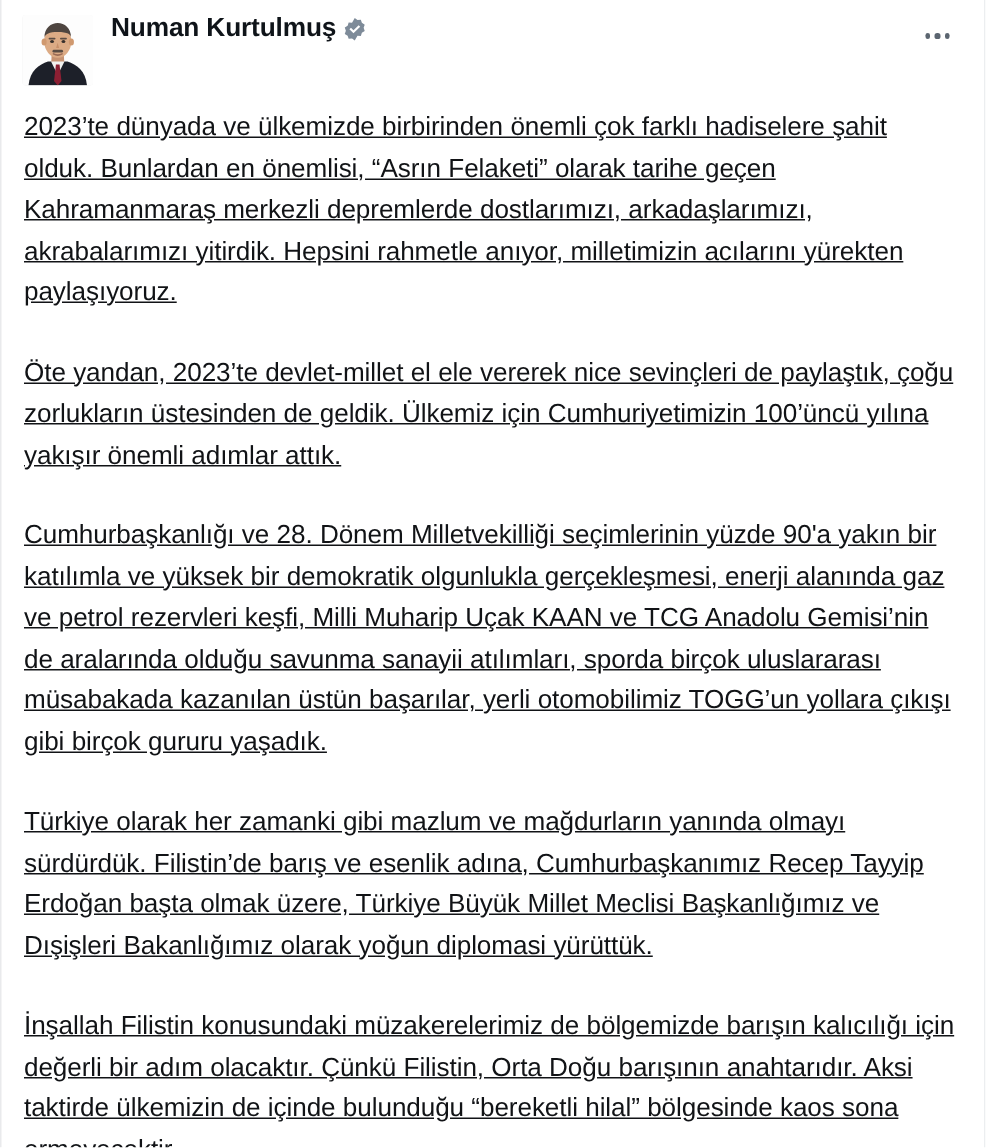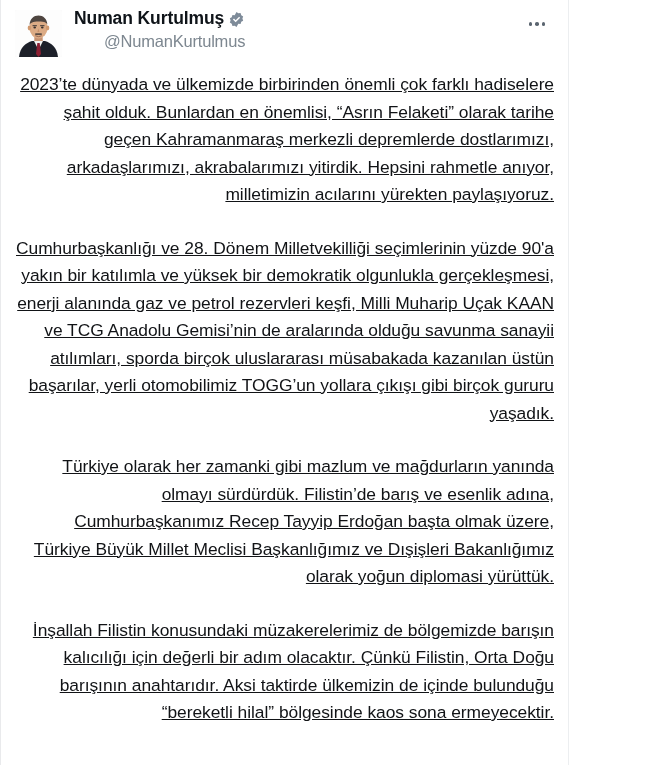--- a/index.html
+++ b/index.html
@@ -9,28 +9,27 @@
   }
   body {
     width: 657px;
     height: 765px;
     font-family: "Liberation Sans", sans-serif;
     -webkit-font-smoothing: antialiased;
   }
 
   .tweet-card {
     position: relative;
-    width: 569px;
+    width: 657px;
     height: 765px;
     background: #ffffff;
     box-sizing: border-box;
     border-left: 1px solid #e9eaec;
     border-right: 1px solid #eceef0;
     overflow: hidden;
-    text-align: right;
   }
 
   
   .tweet-header {
     display: flex;
     align-items: flex-start;
     padding: 10px 14px 0 14px;
     position: relative;
   }
 
@@ -163,30 +162,30 @@
     <div class="identity">
       <div class="display-name-row">
         <span class="display-name">Numan Kurtulmuş</span>
         <span class="verified-badge">
           <svg viewBox="0 0 22 22" xmlns="http://www.w3.org/2000/svg">
             <path fill="#7e8b99" d="M11 1.2l2.35 1.72 2.9-.22.9 2.77 2.47 1.54-.95 2.75.95 2.75-2.47 1.54-.9 2.77-2.9-.22L11 20.8l-2.35-1.72-2.9.22-.9-2.77L2.38 15l.95-2.75L2.38 9.5l2.47-1.54.9-2.77 2.9.22z"></path>
             <path fill="#ffffff" d="M9.9 14.55L6.4 11.1l1.35-1.35 2.15 2.1 4.45-4.4 1.35 1.35z"></path>
           </svg>
         </span>
       </div>
-      <div class="handle">@NumanKurtulmus</div>
     </div>
 
     <div class="more-button">
       <i></i>
       <i></i>
       <i></i>
     </div>
   </div>
 
   <div class="tweet-body">
     <p>2023’te dünyada ve ülkemizde birbirinden önemli çok farklı hadiselere şahit olduk. Bunlardan en önemlisi, “Asrın Felaketi” olarak tarihe geçen Kahramanmaraş merkezli depremlerde dostlarımızı, arkadaşlarımızı, akrabalarımızı yitirdik. Hepsini rahmetle anıyor, milletimizin acılarını yürekten paylaşıyoruz.</p>
+    <p>Öte yandan, 2023’te devlet-millet el ele vererek nice sevinçleri de paylaştık, çoğu zorlukların üstesinden de geldik. Ülkemiz için Cumhuriyetimizin 100’üncü yılına yakışır önemli adımlar attık.</p>
     <p>Cumhurbaşkanlığı ve 28. Dönem Milletvekilliği seçimlerinin yüzde 90'a yakın bir katılımla ve yüksek bir demokratik olgunlukla gerçekleşmesi, enerji alanında gaz ve petrol rezervleri keşfi, Milli Muharip Uçak KAAN ve TCG Anadolu Gemisi’nin de aralarında olduğu savunma sanayii atılımları, sporda birçok uluslararası müsabakada kazanılan üstün başarılar, yerli otomobilimiz TOGG’un yollara çıkışı gibi birçok gururu yaşadık.</p>
     <p>Türkiye olarak her zamanki gibi mazlum ve mağdurların yanında olmayı sürdürdük. Filistin’de barış ve esenlik adına, Cumhurbaşkanımız Recep Tayyip Erdoğan başta olmak üzere, Türkiye Büyük Millet Meclisi Başkanlığımız ve Dışişleri Bakanlığımız olarak yoğun diplomasi yürüttük.</p>
     <p>İnşallah Filistin konusundaki müzakerelerimiz de bölgemizde barışın kalıcılığı için değerli bir adım olacaktır. Çünkü Filistin, Orta Doğu barışının anahtarıdır. Aksi taktirde ülkemizin de içinde bulunduğu “bereketli hilal” bölgesinde kaos sona ermeyecektir.</p>
   </div>
 
 </div>
 
 </body></html>

